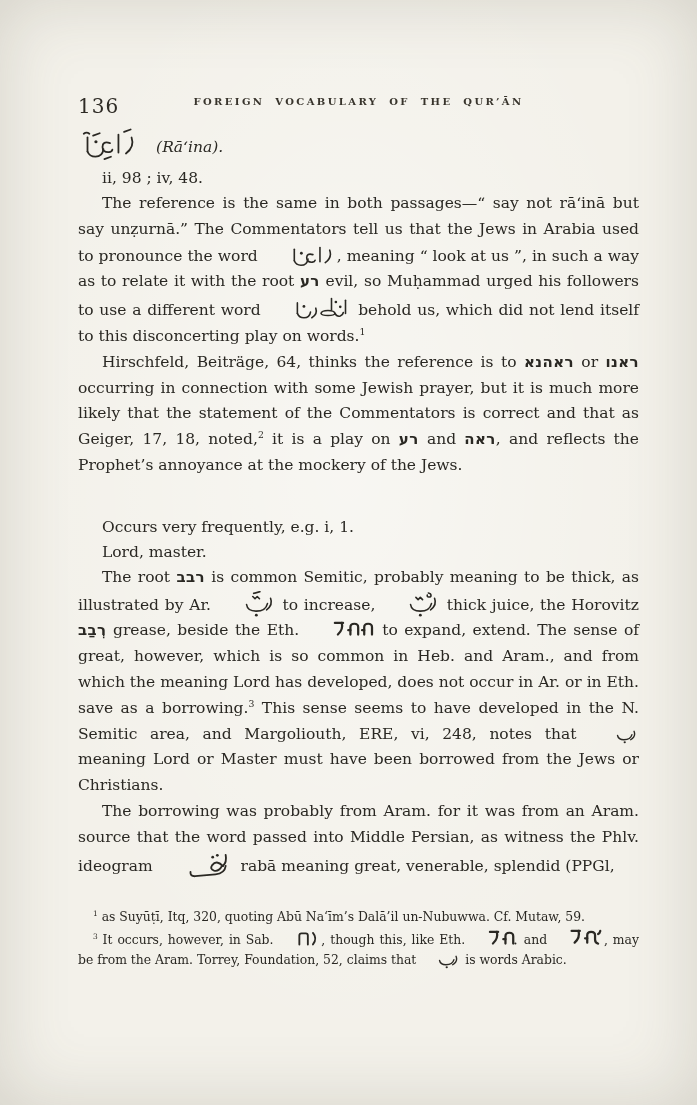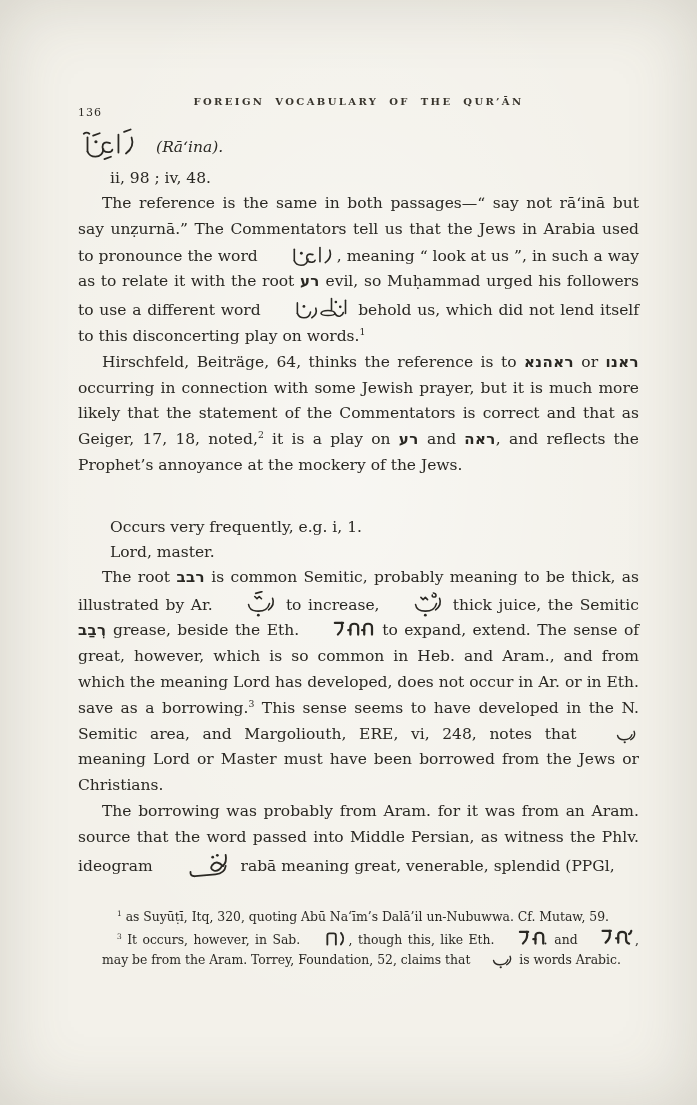--- a/index.html
+++ b/index.html
@@ -10,37 +10,37 @@
     padding:90px 58px 0 78px;
     background:
       radial-gradient(ellipse at 50% 42%, rgba(255,255,255,.40), rgba(255,255,255,0) 65%),
       #f3f1ea;
     box-shadow: inset 0 0 70px rgba(95,88,70,.20);
     font-family:"DejaVu Serif","Liberation Serif",serif;
     color:#2a2823;
     overflow:hidden;
   }
   .pagehead{position:relative;text-align:center;height:22px;margin-bottom:10px;}
-  .pagenum{position:absolute;left:0;top:16px;font-size:11px;letter-spacing:1px;color:#2e2b25;}
+  .pagenum{position:absolute;left:0;top:4px;font-size:20px;letter-spacing:1px;color:#2e2b25;}
   .runtitle{
     font-size:10px;font-weight:700;letter-spacing:2.4px;word-spacing:5px;
     color:#38342c;
   }
   .entry-head{margin:16px 0 4px;white-space:nowrap;}
   .headword-translit{font-style:italic;font-size:15.5px;margin-left:9px;}
-  .refline{margin-left:32px;font-size:15.5px;line-height:25px;}
+  .refline{margin-left:24px;font-size:15.5px;line-height:25px;}
   .para{
     margin:0;font-size:15.5px;line-height:25.8px;
     text-align:justify;text-indent:24px;
   }
   .it{}
   .heb{font-family:"DejaVu Sans",sans-serif;font-weight:700;font-size:15px;letter-spacing:.4px;}
   sup{font-size:.60em;line-height:0;}
   .entry2{margin-top:36px;}
-  .footnotes{margin-top:26px;font-size:12.4px;line-height:20px;margin-left:24px;}
+  .footnotes{margin-top:26px;font-size:12.4px;line-height:20px;}
   .fn{text-indent:15px;text-align:justify;}
   .glyph{display:inline-block;line-height:0;padding:0 2px;}
   .glyph svg{display:inline-block;}
   .g-arabic-raina-lg{vertical-align:-10px;}
   .g-arabic-raina{vertical-align:-7px;}
   .g-arabic-anzurna{vertical-align:-8px;}
   .g-arabic-rabb-lg{vertical-align:-12px;}
   .g-arabic-rabb-fatha{vertical-align:-8px;}
   .g-arabic-rubb{vertical-align:-8px;}
   .g-arabic-rb{vertical-align:-5px;}
@@ -105,21 +105,21 @@
             <circle cx="15" cy="27" r="1.6" fill="#2a2823" stroke="none"></circle>
             <path d="M31,8 q3,7.5 -4.5,13"></path>
             <path d="M11,6 l2.5,2.5 l2.5,-2.5 l2.5,2.5"></path>
             <path d="M12,2.5 l7,-2"></path>
           </svg></span><span> </span><span class="it">to increase,</span><span> </span><span class="glyph g-arabic-rubb"><svg width="32" height="27" viewBox="0 0 36 30" fill="none" stroke="#2a2823" stroke-width="1.8" stroke-linecap="round" stroke-linejoin="round">
             <path d="M4,15 q1,7.5 11,7.5 q10.5,0 12.5,-8.5"></path>
             <circle cx="15" cy="27" r="1.6" fill="#2a2823" stroke="none"></circle>
             <path d="M31,8 q3,7.5 -4.5,13"></path>
             <path d="M10,7 l2.5,2.5 l2.5,-2.5 l2.5,2.5"></path>
             <path d="M24,2 q3,0.5 3,2.8 q0,2 -2.6,1.8 q-2,-0.2 -1.6,-2.2"></path>
-          </svg></span><span> </span><span class="it">thick juice</span><span>, the Semitic </span><span class="heb">רְבַב</span><span> </span><span class="it">grease</span><span>, beside the Eth. </span><span class="glyph g-eth-rbb"><svg width="42" height="19" viewBox="0 0 48 22" fill="none" stroke="#2a2823" stroke-width="2.6" stroke-linecap="round" stroke-linejoin="round">
+          </svg></span><span> </span><span class="it">thick juice</span><span>, the Horovitz </span><span class="heb">רְבַב</span><span> </span><span class="it">grease</span><span>, beside the Eth. </span><span class="glyph g-eth-rbb"><svg width="42" height="19" viewBox="0 0 48 22" fill="none" stroke="#2a2823" stroke-width="2.6" stroke-linecap="round" stroke-linejoin="round">
             <path d="M3,4.5 h9.5"></path>
             <path d="M11,4.5 q2,7.5 -4.5,13.5"></path>
             <path d="M21,18 V9.5 q0,-4 4.5,-4 q4.5,0 4.5,4 V18"></path>
             <path d="M21,13 h-2.5"></path>
             <path d="M37,18 V9.5 q0,-4 4.5,-4 q4.5,0 4.5,4 V18"></path>
             <path d="M37,13 h-2.5"></path>
           </svg></span><span> </span><span class="it">to expand, extend.</span><span>  The sense of </span><span class="it">great</span><span>, however, which is so common in Heb. and Aram., and from which the meaning </span><span class="it">Lord</span><span> has developed, does not occur in Ar. or in Eth. save as a borrowing.</span><sup>3</sup><span>  This sense seems to have developed in the N. Semitic area, and Margoliouth, </span><span class="it">ERE</span><span>, vi, 248, notes that </span><span class="glyph g-arabic-rb"><svg width="22" height="17" viewBox="0 0 26 20" fill="none" stroke="#2a2823" stroke-width="1.6" stroke-linecap="round" stroke-linejoin="round">
             <path d="M3,10 q1,5 7.5,5 q8,0 9.5,-6"></path>
             <circle cx="11.5" cy="18" r="1.3" fill="#2a2823" stroke="none"></circle>
             <path d="M22.5,5 q2.5,6 -4,10"></path>

